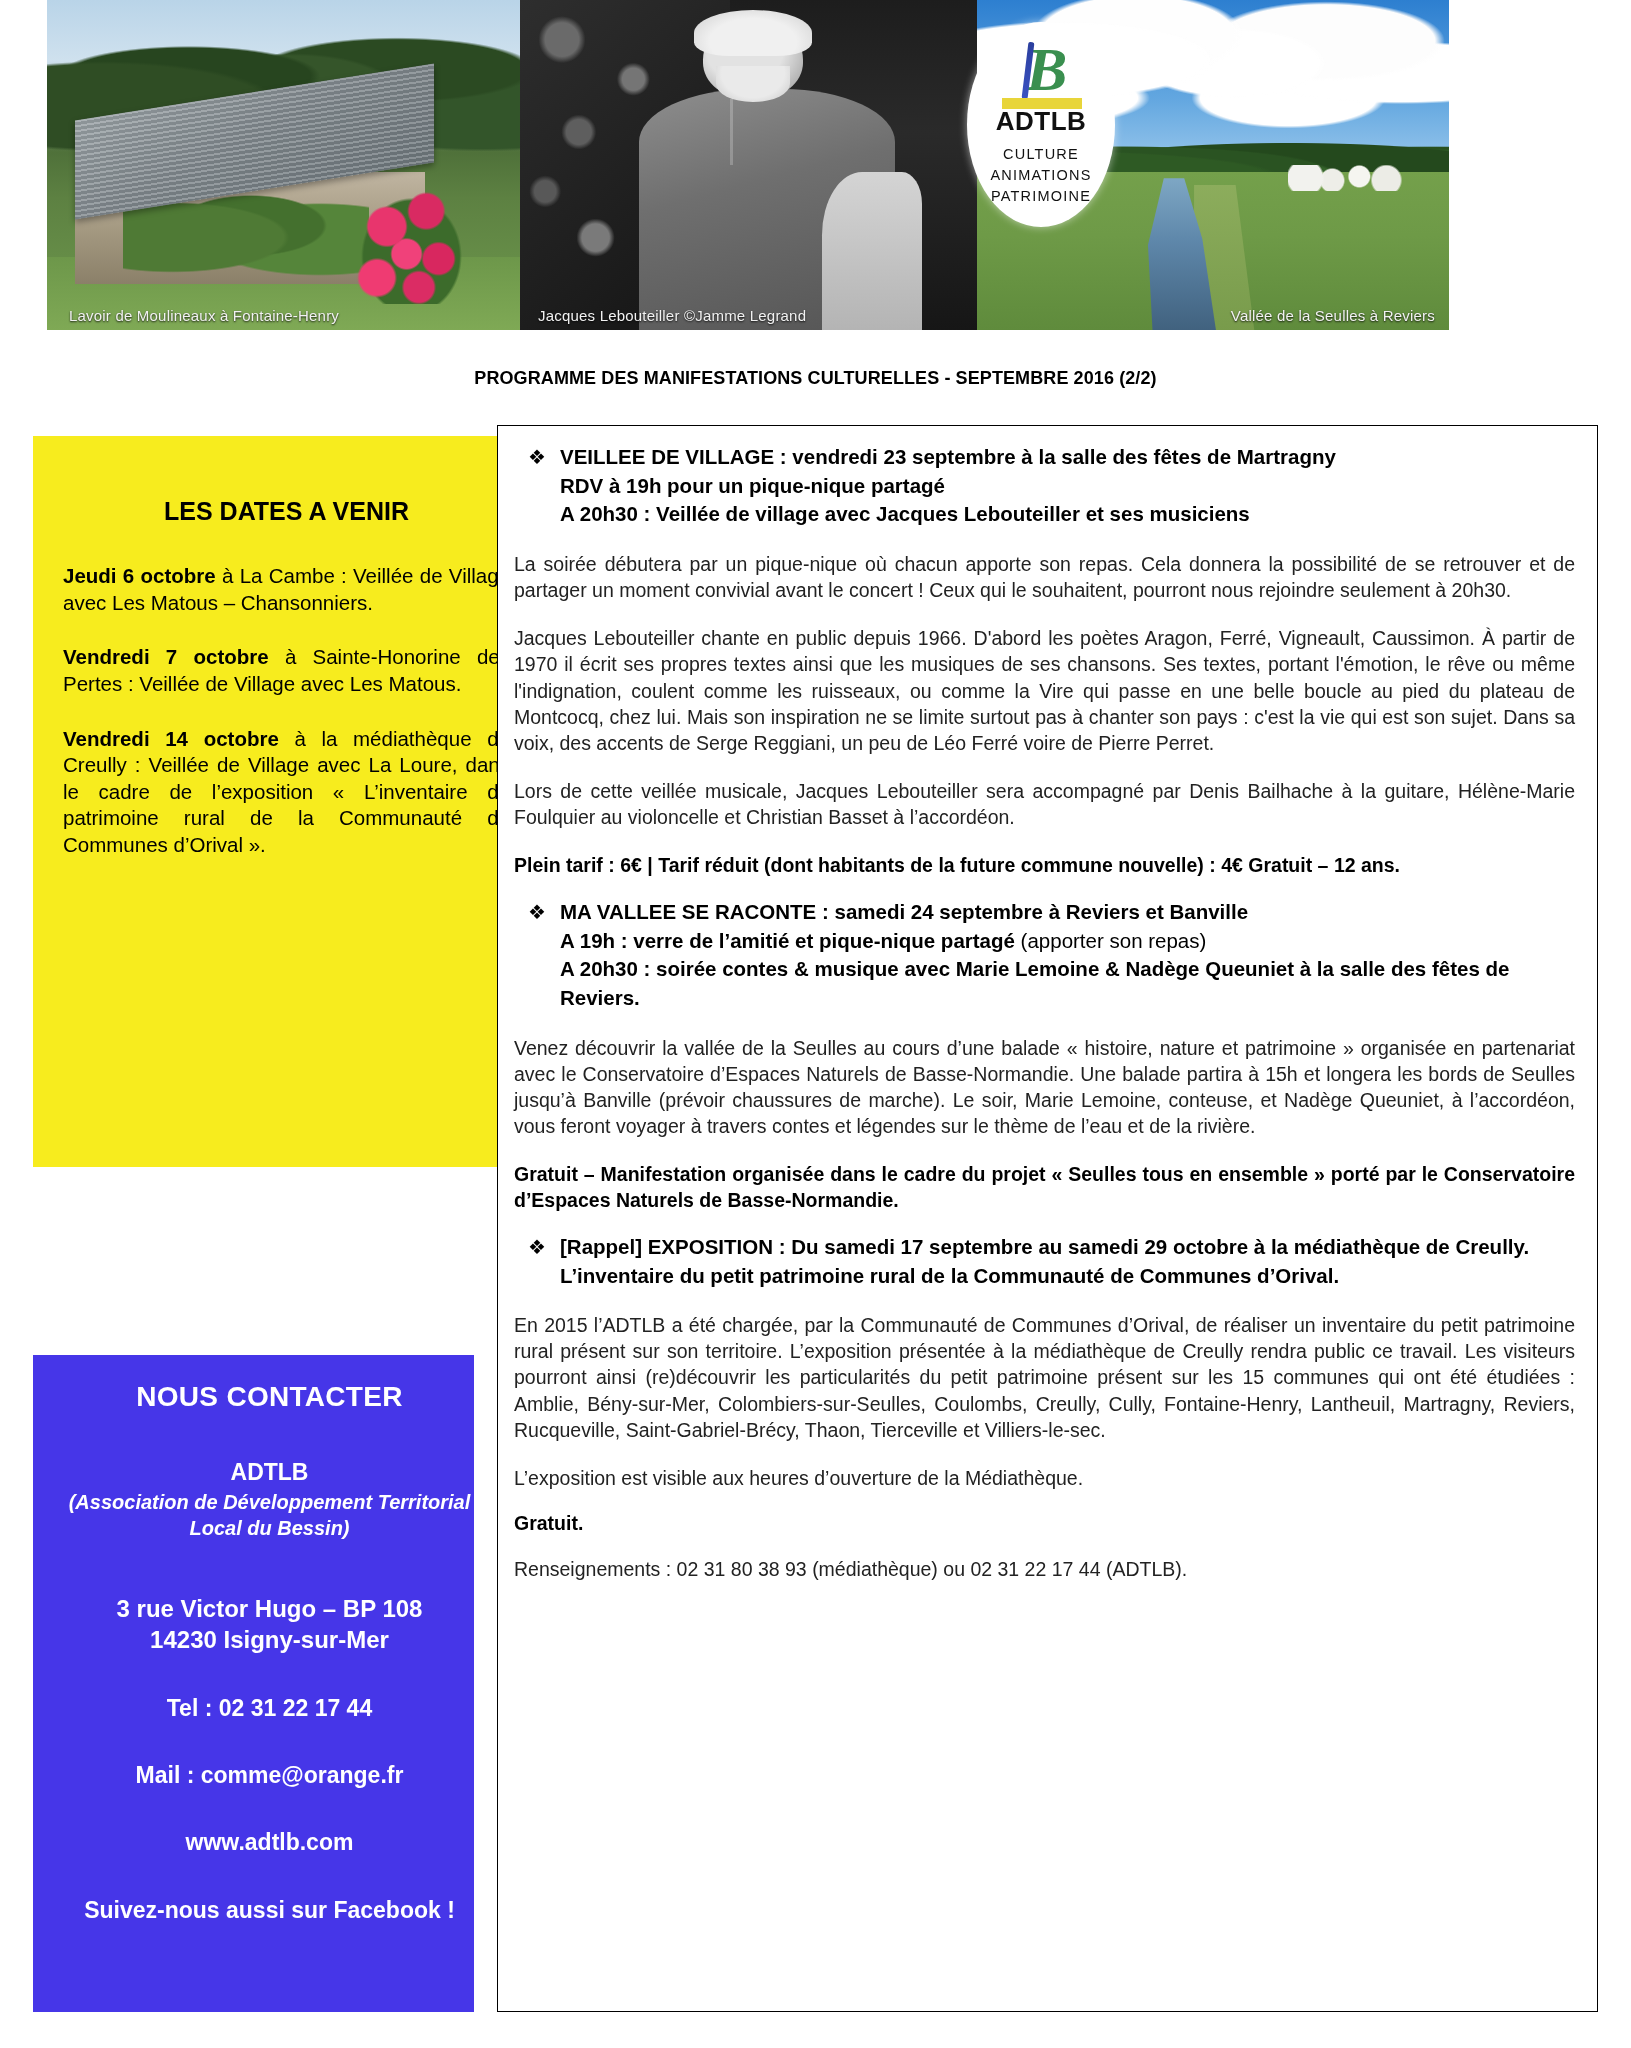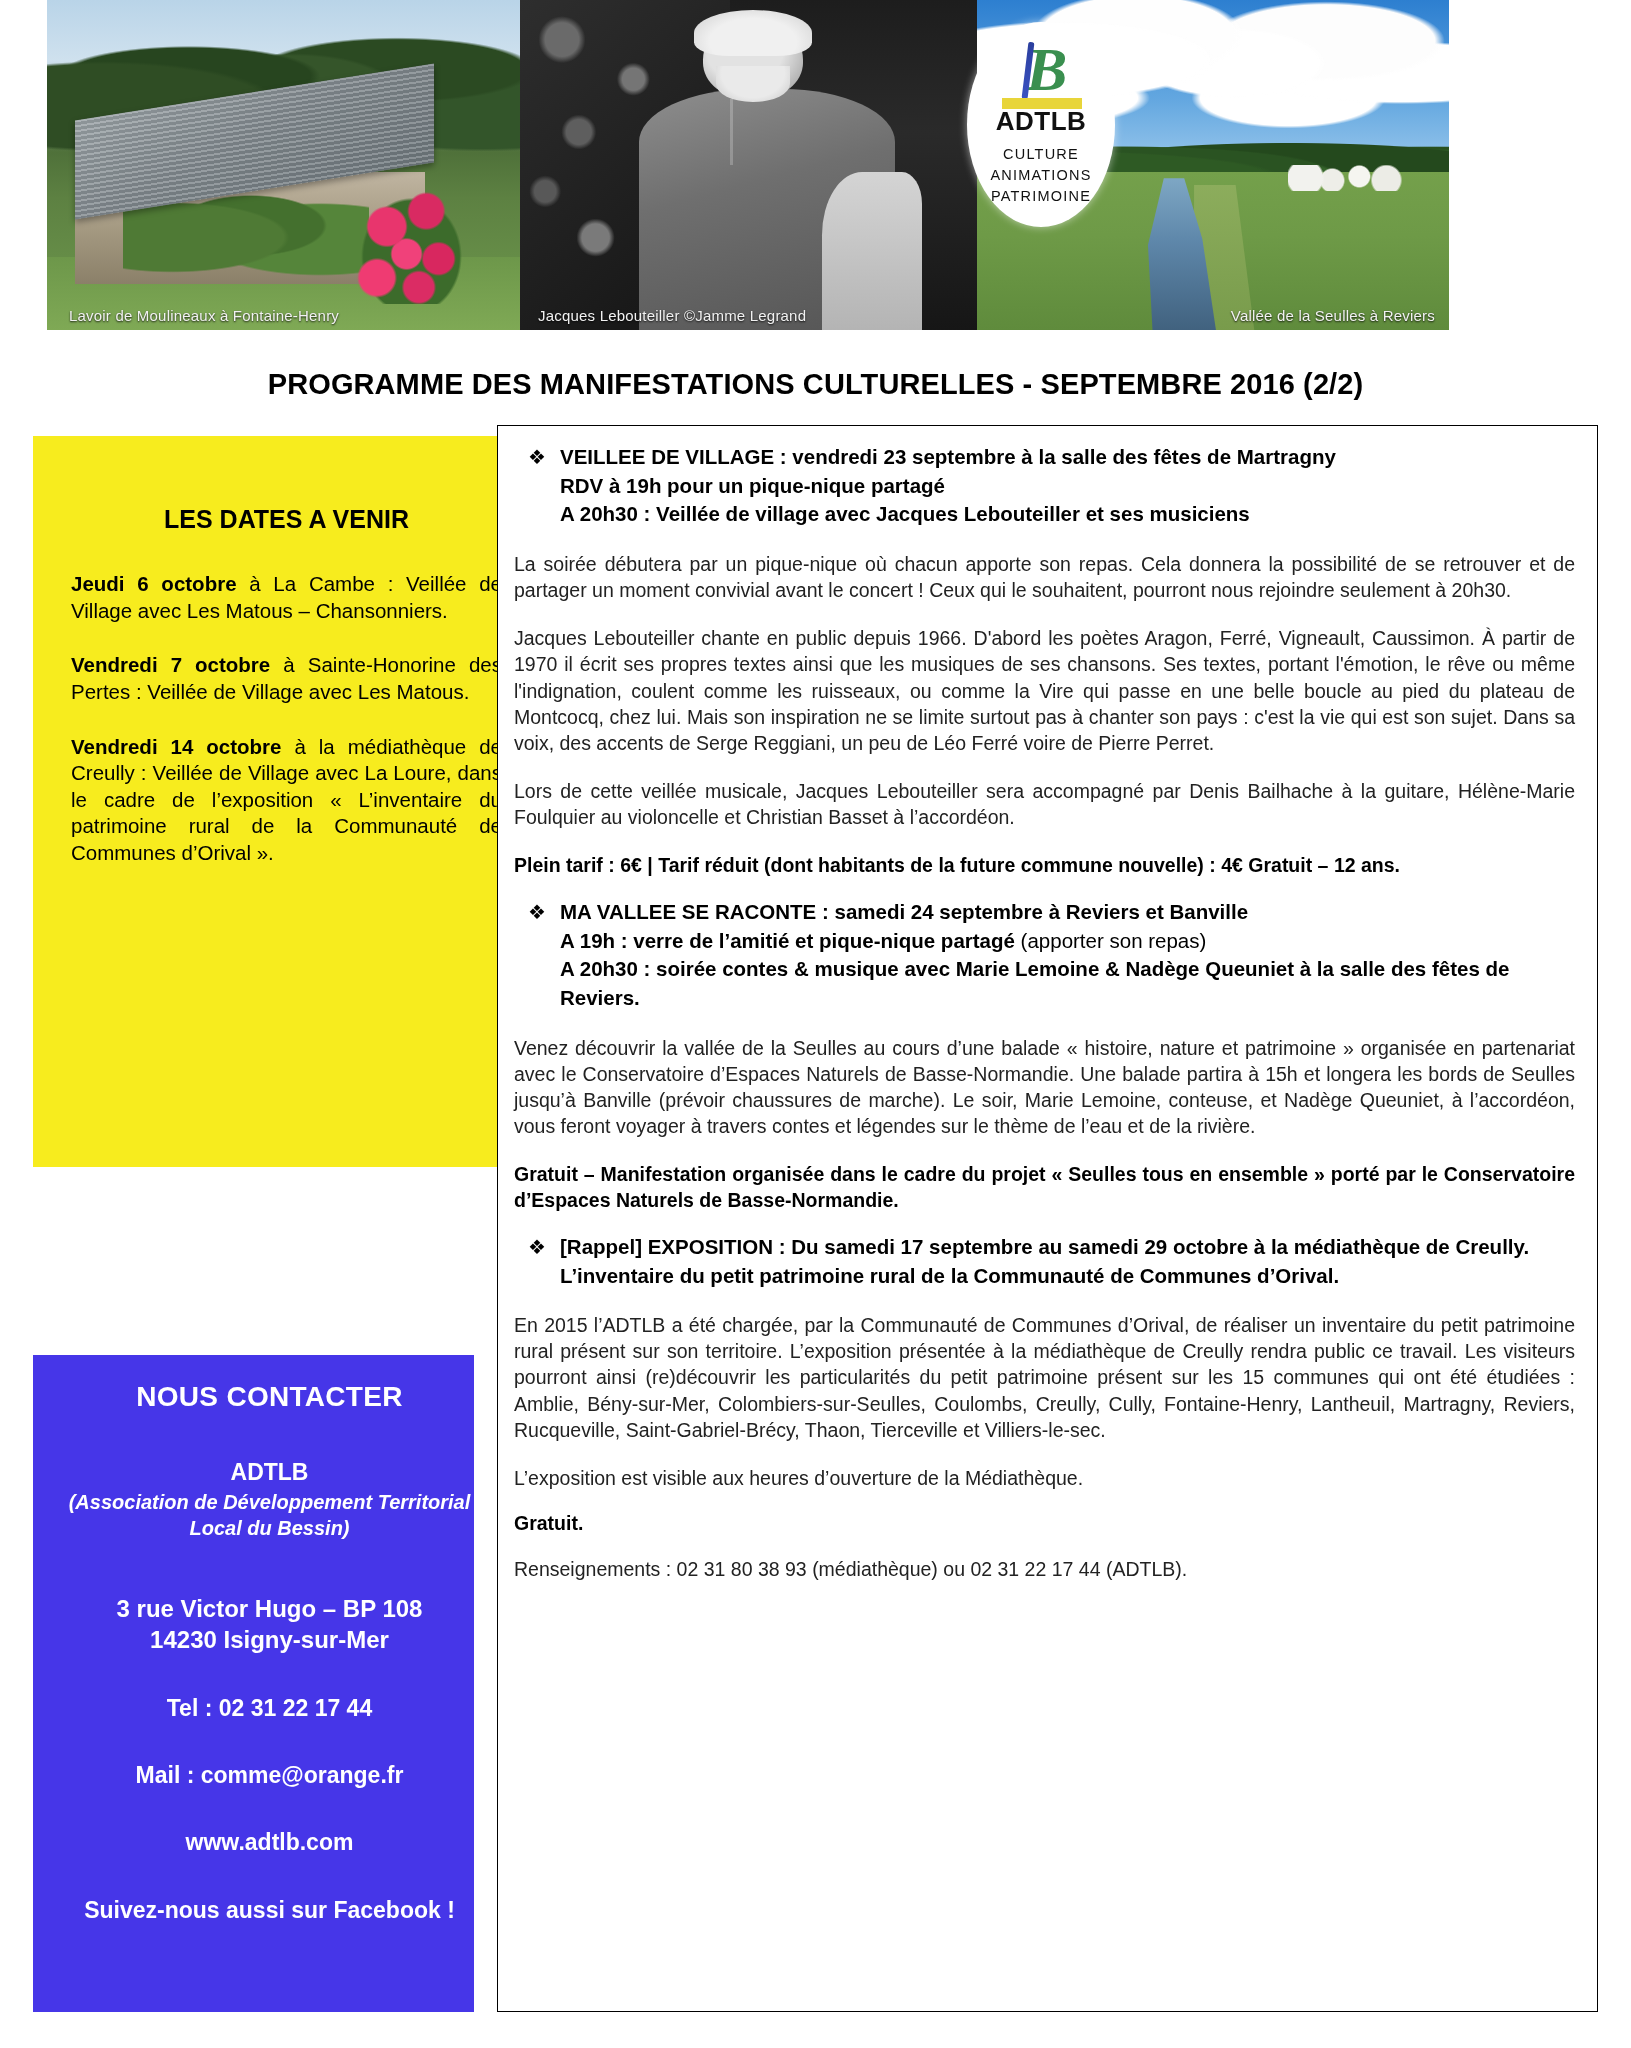--- a/index.html
+++ b/index.html
@@ -252,35 +252,35 @@
     margin-top:7px; line-height:1.45; text-align:center;
     font-family:"Liberation Sans", sans-serif;
   }
   .logo-sub div { white-space: nowrap; }
 
   
   .page-title{
     position:absolute;
     left:0; right:0; top:368px;
     text-align:center;
-    font-size:29px;
+    font-size:18px;
     font-weight:bold;
     letter-spacing:.1px;
     font-family:"Liberation Sans", sans-serif;
   }
 
   
   .yellow-box{
     position:absolute;
     left:33px; top:436px;
     width:507px;
     height:731px;
     background:#f7ec1e;
     box-sizing:border-box;
-    padding: 16px;
+    padding: 8px;
   }
   .yellow-title{
     text-align:center;
     font-size:25px;
     font-weight:bold;
     margin-top:53px;
   }
   .yellow-entries{
     padding: 0 22px;
     margin-top: 37px;

